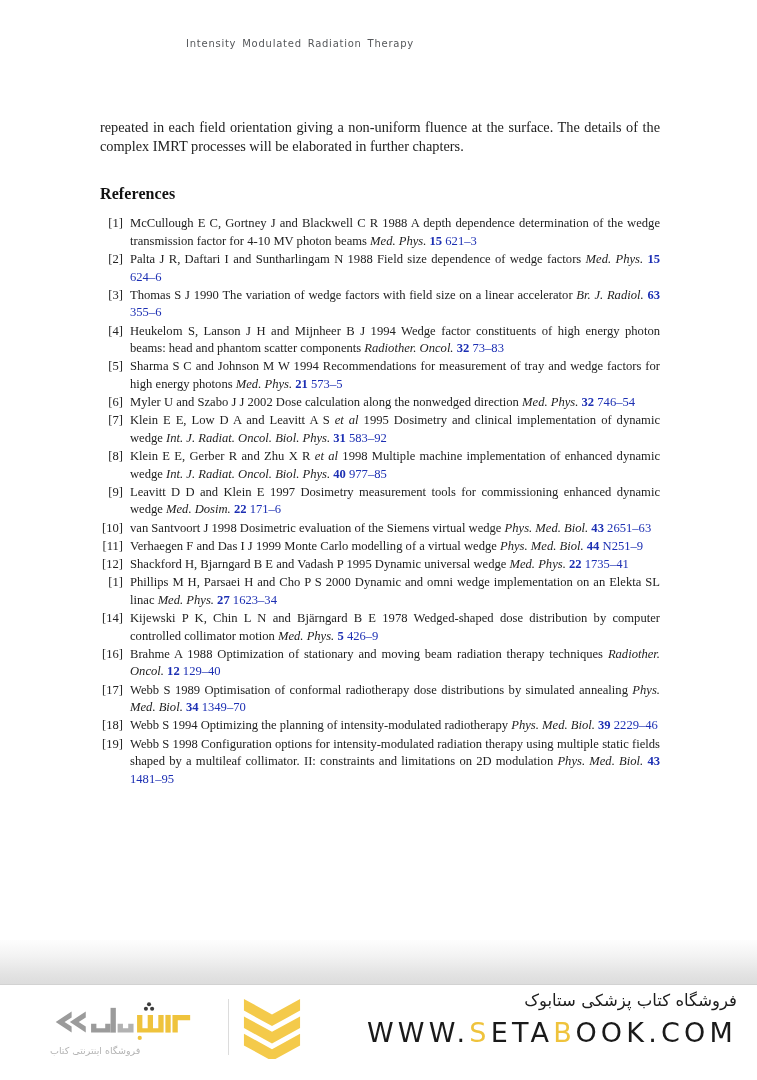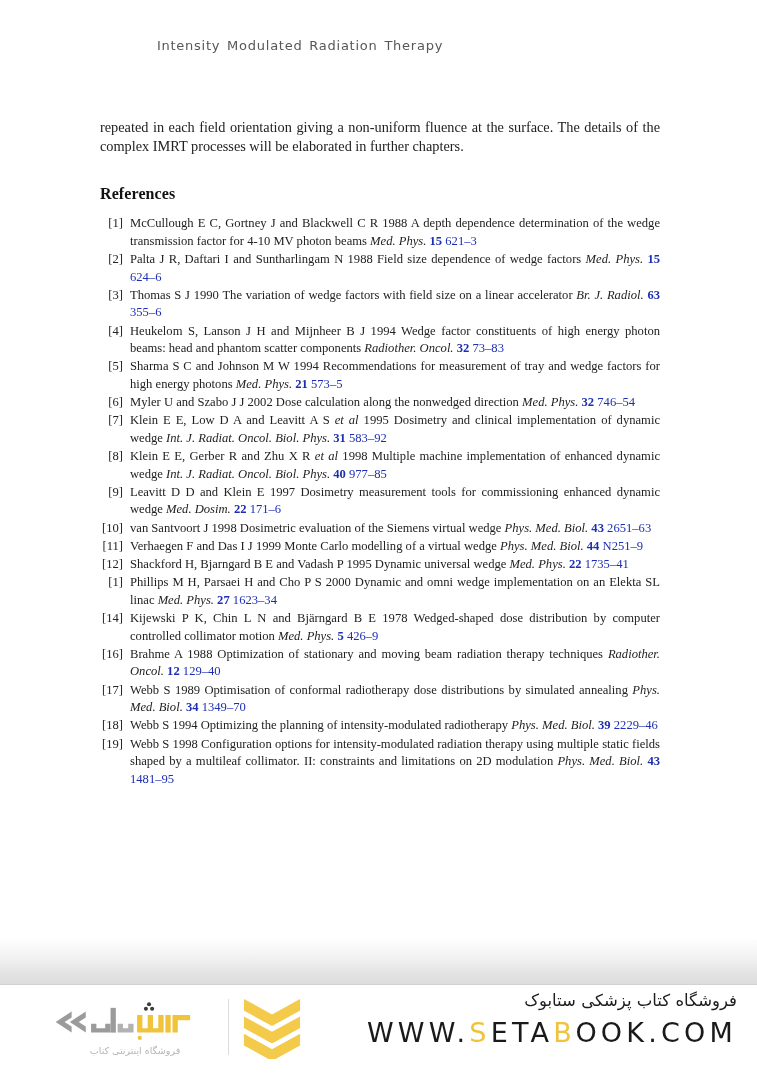--- a/index.html
+++ b/index.html
@@ -26,21 +26,21 @@
   }
 
   
   #running-head {
     position: absolute;
     left: 0;
     top: 38px;
     width: 600px;
     text-align: center;
     font-family: "DejaVu Sans", sans-serif;
-    font-size: 13px;
+    font-size: 10px;
     letter-spacing: 0.75px;
     color: #55575a;
     word-spacing: 2px;
   }
 
   
   #content {
     position: absolute;
     left: 100px;
     top: 118px;
@@ -139,21 +139,21 @@
     top: 10px;
     height: 46px;
     width: 180px;
   }
 
   #logo-sub {
     position: absolute;
     left: 18px;
     top: 56px;
     width: 170px;
-    text-align: center;
+    text-align: left;
     direction: rtl;
     font-family: "DejaVu Sans", sans-serif;
     font-size: 9.5px;
     color: #b4b4b4;
     letter-spacing: 0.3px;
   }
 
   #logo-divider {
     position: absolute;
     left: 196px;

